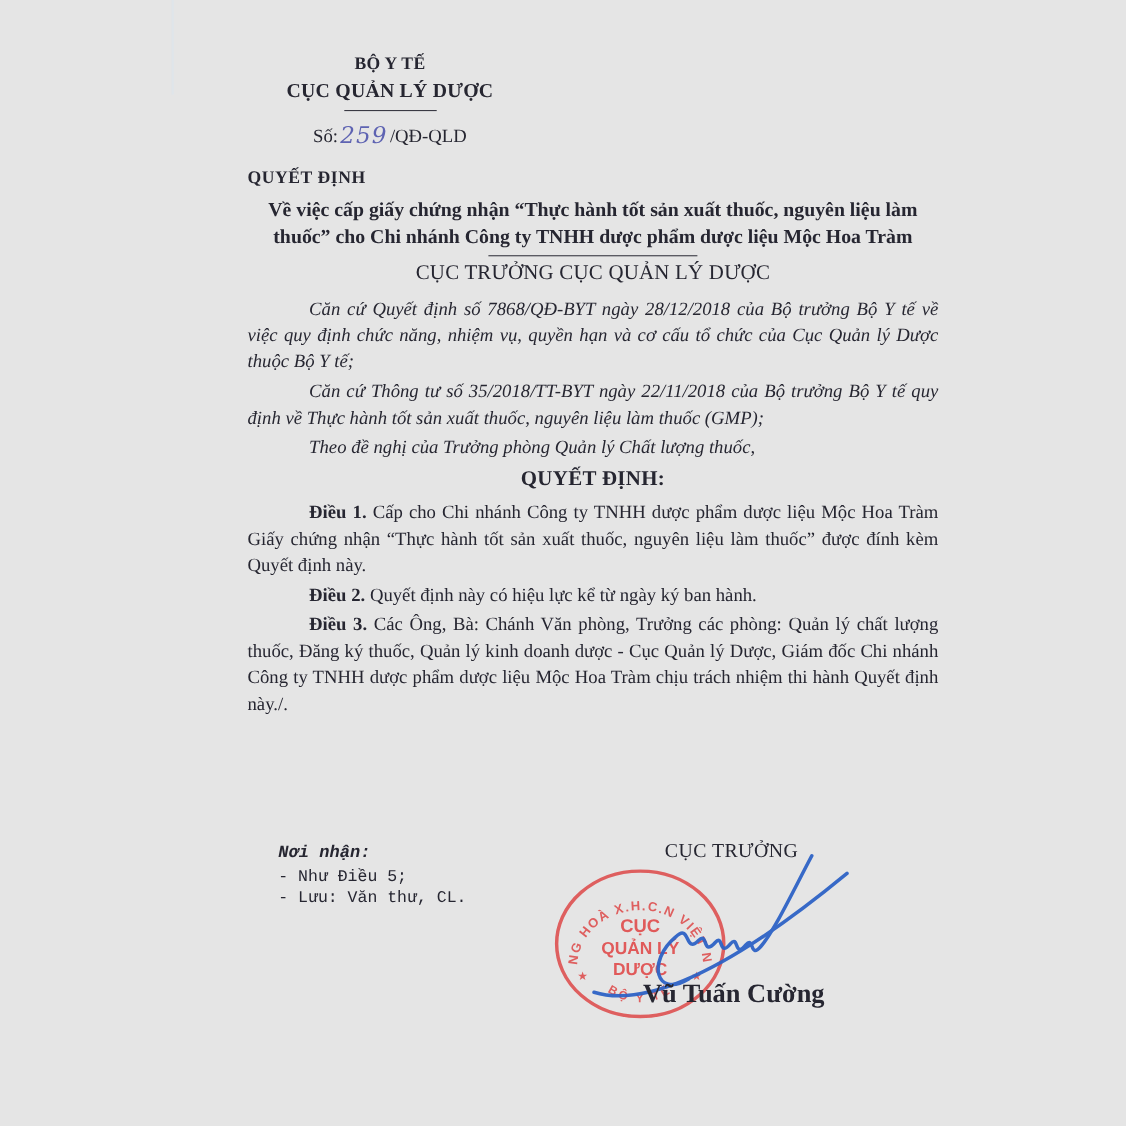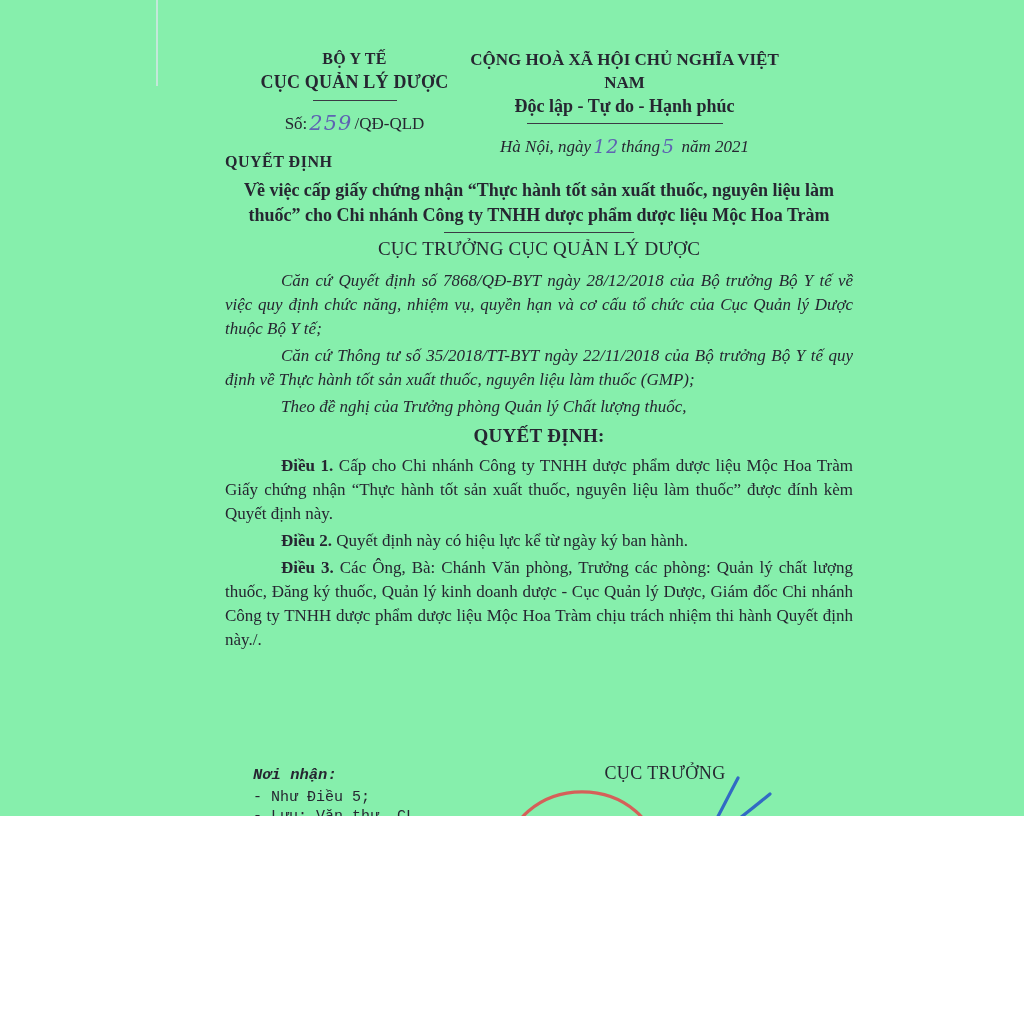--- a/index.html
+++ b/index.html
@@ -1,17 +1,17 @@
 <!DOCTYPE html>
 <html><head>
 <meta charset="utf-8">
 <style>
   html,body { margin:0; padding:0; background:#ffffff; }
   .page {
-    position:relative; width:1024px; height:816px; background:#86efac;
+    position:relative; width:1024px; height:1024px; background:#e5e5e5;
     font-family:"Liberation Serif", serif; color:#262631; overflow:hidden;
   }
   .scan-edge { position:absolute; left:156px; top:0; width:2px; height:86px;
     background:#dde6ec; opacity:.7; }
 
   
   .hdr-left { position:absolute; left:252px; top:48px; width:205px; text-align:center; }
   .hdr-right { position:absolute; left:452px; top:48px; width:345px; text-align:center; }
   .hdr-org-parent { font-size:16px; font-weight:bold; line-height:22px; letter-spacing:.3px; }
   .hdr-org { font-size:18px; font-weight:bold; line-height:25px; letter-spacing:.2px; }
@@ -56,26 +56,20 @@
 <div class="page">
   <div class="scan-edge"></div>
 
   <div class="hdr-left">
     <div class="hdr-org-parent">BỘ Y TẾ</div>
     <div class="hdr-org">CỤC QUẢN LÝ DƯỢC</div>
     <hr class="rule rule-left">
     <div class="doc-number"><span>Số:</span><span class="hand">259</span><span>/QĐ-QLD</span></div>
   </div>
 
-  <div class="hdr-right">
-    <div class="hdr-motto-nation">CỘNG HOÀ XÃ HỘI CHỦ NGHĨA VIỆT NAM</div>
-    <div class="hdr-motto">Độc lập - Tự do - Hạnh phúc</div>
-    <hr class="rule rule-right">
-    <div class="date-line"><span>Hà Nội, ngày</span><span class="hand hand-sm">12</span><span>tháng</span><span class="hand hand-sm">5</span> <span>năm 2021</span></div>
-  </div>
 
   <div class="main">
     <div class="doc-title">QUYẾT ĐỊNH</div>
     <div class="doc-subject">Về việc cấp giấy chứng nhận “Thực hành tốt sản xuất thuốc, nguyên liệu làm thuốc” cho Chi nhánh Công ty TNHH dược phẩm dược liệu Mộc Hoa Tràm</div>
     <div class="rule-mid"></div>
     <div class="authority">CỤC TRƯỞNG CỤC QUẢN LÝ DƯỢC</div>
 
     <p class="para recital">Căn cứ Quyết định số 7868/QĐ-BYT ngày 28/12/2018 của Bộ trưởng Bộ Y tế về việc quy định chức năng, nhiệm vụ, quyền hạn và cơ cấu tổ chức của Cục Quản lý Dược thuộc Bộ Y tế;</p>
     <p class="para recital">Căn cứ Thông tư số 35/2018/TT-BYT ngày 22/11/2018 của Bộ trưởng Bộ Y tế quy định về Thực hành tốt sản xuất thuốc, nguyên liệu làm thuốc (GMP);</p>
     <p class="para recital">Theo đề nghị của Trưởng phòng Quản lý Chất lượng thuốc,</p>

